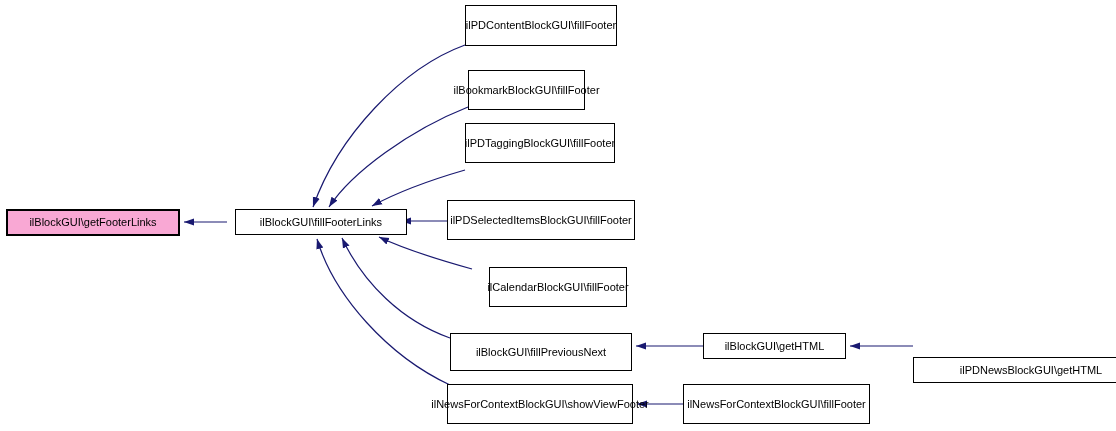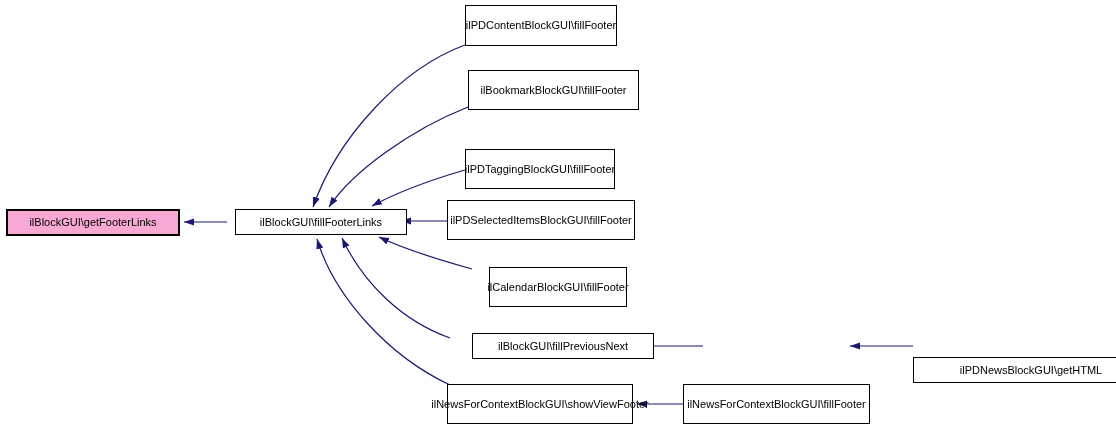--- a/index.html
+++ b/index.html
@@ -75,49 +75,52 @@
 
   <div class="node" style="left:235px; top:209px; width:172px; height:26px;">
     <span>ilBlockGUI\fillFooterLinks</span>
   </div>
 
   <div class="node" style="left:465px; top:5px; width:152px; height:41px;">
     <span>ilPDContentBlockGUI</span>
     <span>\fillFooter</span>
   </div>
 
-  <div class="node" style="left:468px; top:70px; width:171px; height:40px;">
+  <div class="node" style="left:468px; top:70px; width:117px; height:40px;">
     <span>ilBookmarkBlockGUI</span>
     <span>\fillFooter</span>
   </div>
 
-  <div class="node" style="left:465px; top:149px; width:150px; height:40px;">
+  <div class="node" style="left:465px; top:123px; width:150px; height:40px;">
     <span>ilPDTaggingBlockGUI</span>
     <span>\fillFooter</span>
   </div>
 
   <div class="node" style="left:447px; top:200px; width:188px; height:40px;">
     <span>ilPDSelectedItemsBlockGUI</span>
     <span>\fillFooter</span>
   </div>
 
   <div class="node" style="left:472px; top:267px; width:138px; height:40px;margin-left:17px;">
     <span>ilCalendarBlockGUI</span>
     <span>\fillFooter</span>
   </div>
 
-  <div class="node" style="left:472px; top:333px; width:182px; height:26px;">
+  <div class="node" style="left:450px; top:333px; width:182px; height:38px;">
     <span>ilBlockGUI\fillPreviousNext</span>
   </div>
 
   <div class="node" style="left:447px; top:384px; width:186px; height:40px;">
     <span>ilNewsForContextBlockGUI</span>
     <span>\showViewFooter</span>
   </div>
 
+  <div class="node" style="left:703px; top:333px; width:143px; height:26px;">
+    <span>ilBlockGUI\getHTML</span>
+  </div>
 
   <div class="node" style="left:683px; top:384px; width:187px; height:40px;">
     <span>ilNewsForContextBlockGUI</span>
     <span>\fillFooter</span>
   </div>
 
   <div class="node" style="left:913px; top:333px; width:236px; height:26px;margin-top:24px;">
     <span>ilPDNewsBlockGUI\getHTML</span>
   </div>
 

